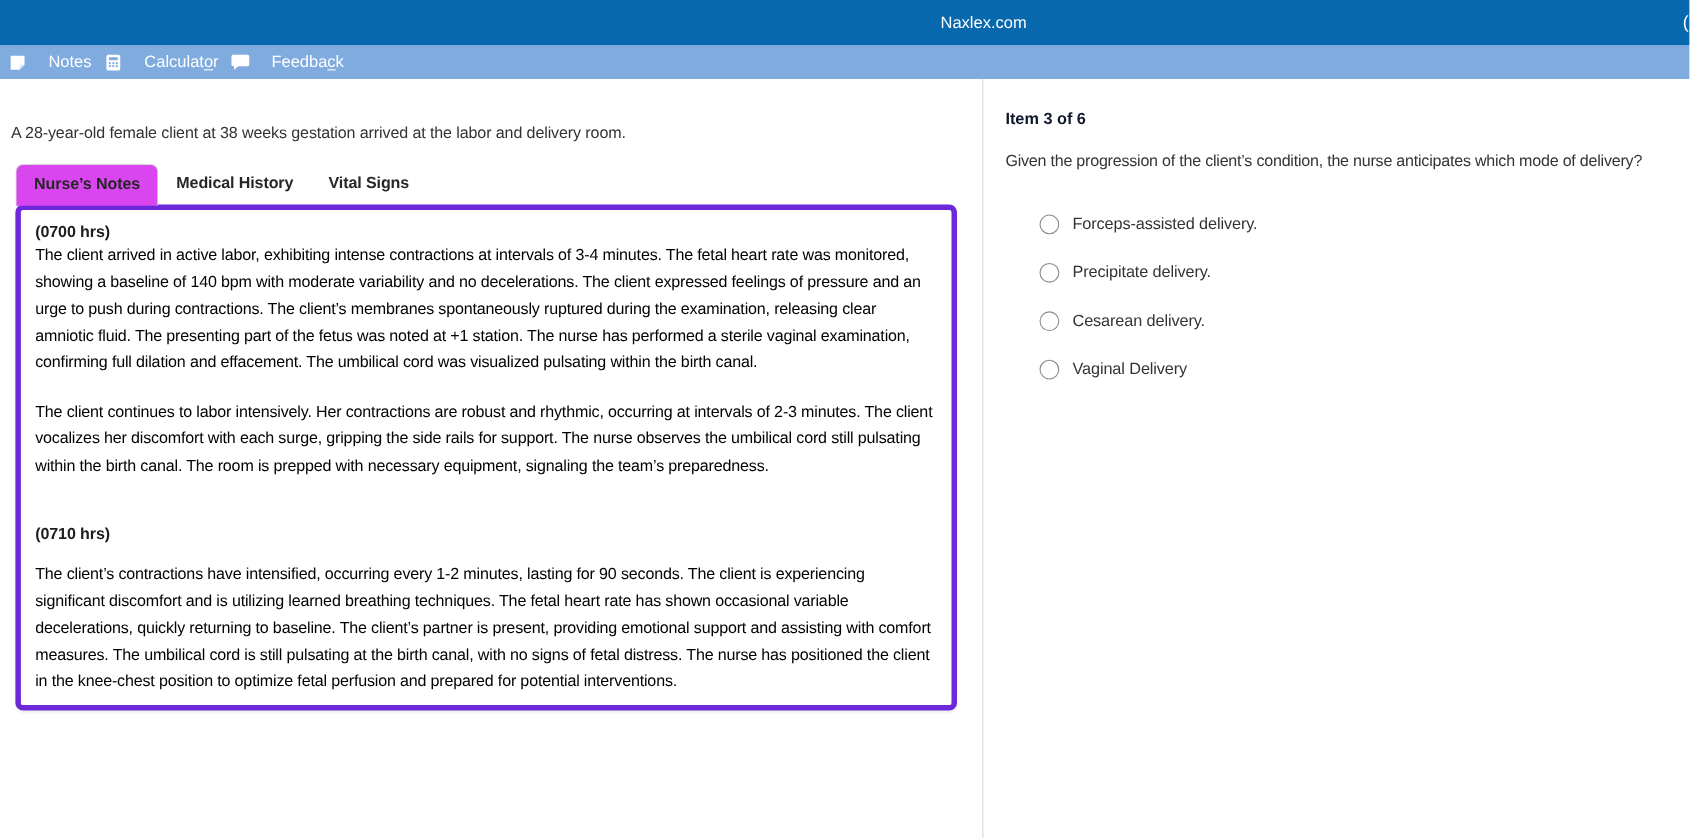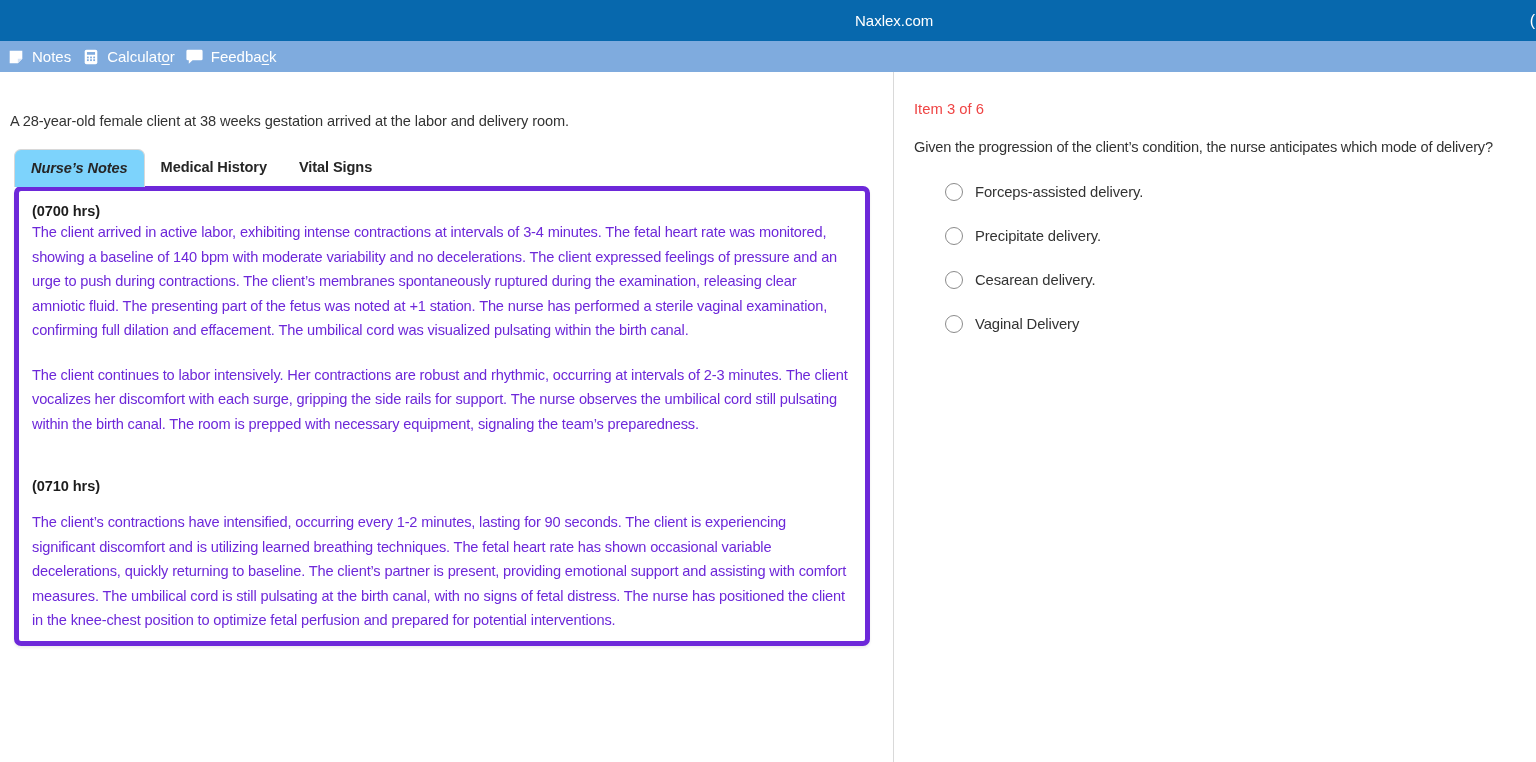--- a/index.html
+++ b/index.html
@@ -40,20 +40,21 @@
     align-items: center;
     padding-left: 6px;
     color: #ffffff;
     font-size: 15px;
   }
   .tool-item {
     display: flex;
     align-items: center;
     margin-right: 10px;
     cursor: default;
+    gap: 12px;
   }
   .tool-item .tool-icon {
     display: inline-flex;
     width: 20px; height: 20px;
     margin-right: 6px;
     align-items: center;
     justify-content: center;
   }
   .tool-item .key { text-decoration: underline; text-underline-offset: 2px; }
 
@@ -100,27 +101,26 @@
     line-height: 37px;
     font-size: 14.6px;
     font-weight: 700;
     letter-spacing: -0.1px;
     color: #262626;
     padding: 0 16px;
     cursor: pointer;
     white-space: nowrap;
   }
   .tab.active {
-    background: #7dd3fc;
+    background: #d946ef;
     border: 1px solid #d8d8d8;
     border-bottom: none;
     border-radius: 7px 7px 0 0;
     margin-bottom: -1px;
     height: 38px;
-    font-style: italic;
   }
   .notes-box {
     position: relative;
     z-index: 1;
     margin-left: 14px;
     width: 856px;
     height: 460px;
     background: #ffffff;
     border: 5px solid #6d28d9;
     border-radius: 7px;
@@ -136,38 +136,38 @@
     font-weight: 700;
     color: #1d1d1d;
     letter-spacing: -0.1px;
     margin-bottom: 1px;
   }
   .note-section.head-gap .note-heading { margin-bottom: 16px; }
   .note-body {
     font-size: 14.6px;
     line-height: 24.5px;
     letter-spacing: -0.15px;
-    color: #6d28d9;
+    color: #000000;
   }
 
   
   .item-counter {
     font-size: 14.8px;
-    font-weight: 400;
-    color: #ef4444;
+    font-weight: 700;
+    color: #0f172a;
   }
   .question-stem {
     margin-top: 22px;
     font-size: 14.6px;
     letter-spacing: -0.2px;
     color: #333333;
     white-space: nowrap;
   }
   .options {
-    margin-top: 28px;
+    margin-top: 40px;
     padding-left: 31px;
   }
   .option-row {
     display: flex;
     align-items: center;
     margin-bottom: 26px;
     cursor: pointer;
   }
   .radio-circle {
     width: 18px; height: 18px;

